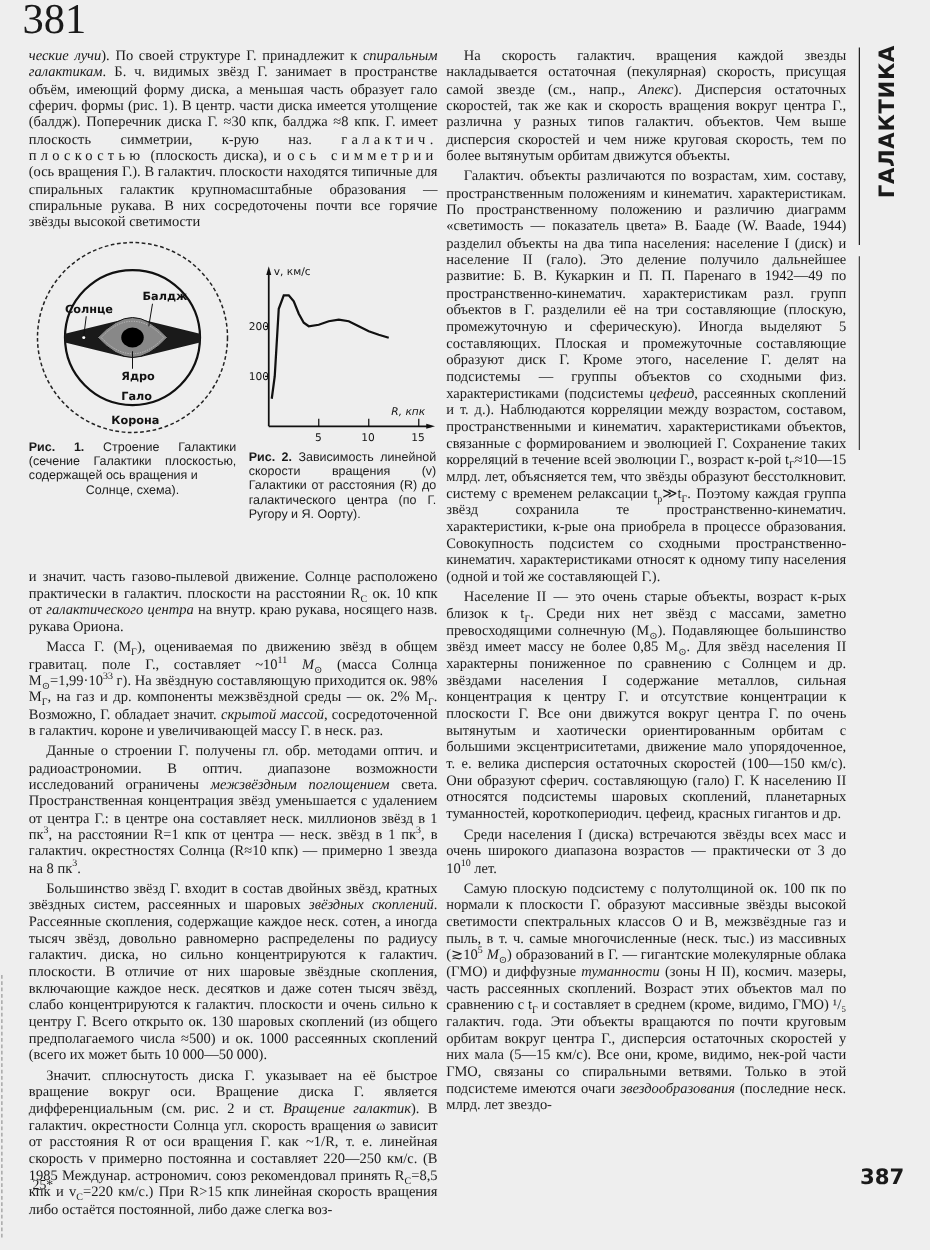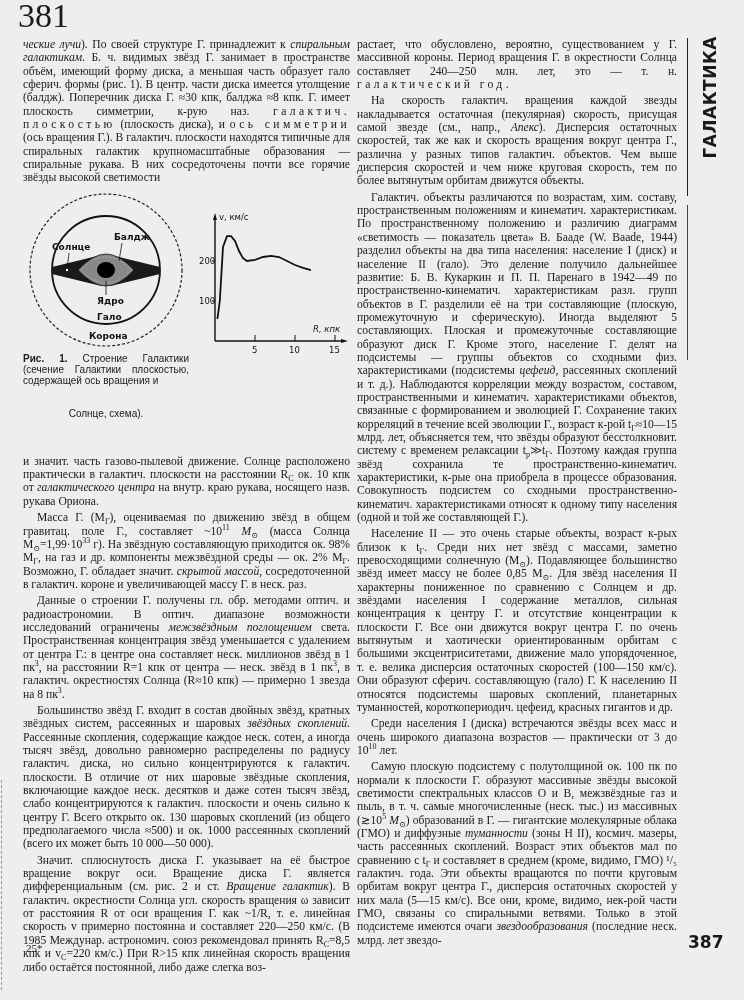--- a/index.html
+++ b/index.html
@@ -30,21 +30,21 @@
   .figures { position: relative; height: 256px; margin-top: 6px; margin-bottom: 8px; }
   .fig1 { position: absolute; left: 0; top: 0; width: 166px; }
   .fig2 { position: absolute; left: 176px; top: 20px; width: 150px; }
   .fig-svg { display: block; }
   .caption {
     font-size: 10px; line-height: 11.3px; text-align: justify;
     font-family: Liberation Sans, sans-serif;
   }
   .caption b { font-weight: bold; }
   .fig1 .caption { margin-top: 4px; }
-  .fig1 .caption .last { display:block; text-align:center;margin-top:21px; }
+  .fig1 .caption .last { display:block; text-align:center; }
   .fig2 .caption { margin-top: 4px; }
 
   .side-title {
     position: absolute; left: 700px; top: 36px;
     writing-mode: vertical-rl; transform: rotate(180deg);
     font-family: "DejaVu Sans", sans-serif; font-weight: bold;
     font-size: 17px; letter-spacing: 0.5px;
   }
   .divider {
     position: absolute; left: 687px; top: 38px; width: 1px; height: 158px;
@@ -106,36 +106,36 @@
         <line x1="136" y1="130" x2="136" y2="124" stroke="#111"></line>
         <text x="20" y="9" font-size="8.5" font-family="DejaVu Sans, sans-serif" fill="#111">v, км/с</text>
         <text x="114" y="121" font-size="8.5" font-family="DejaVu Sans, sans-serif" font-style="italic" fill="#111">R, кпк</text>
         <text x="0" y="93" font-size="8.5" font-family="DejaVu Sans, sans-serif" fill="#111">100</text>
         <text x="0" y="53" font-size="8.5" font-family="DejaVu Sans, sans-serif" fill="#111">200</text>
         <text x="53" y="142" font-size="8.5" font-family="DejaVu Sans, sans-serif" fill="#111">5</text>
         <text x="90" y="142" font-size="8.5" font-family="DejaVu Sans, sans-serif" fill="#111">10</text>
         <text x="130" y="142" font-size="8.5" font-family="DejaVu Sans, sans-serif" fill="#111">15</text>
         <path id="curve" d="M18.4,108.0 L20.8,90.0 L24.0,36.0 L28.0,25.2 L32.0,25.2 L36.0,30.0 L40.0,40.0 L44.0,47.2 L48.0,50.0 L56.0,48.8 L64.0,46.0 L72.0,44.8 L80.0,46.0 L88.0,50.0 L96.0,54.0 L104.0,56.8 L112.0,59.2" fill="none" stroke="#111" stroke-width="1.8"></path>
       </svg>
+      <div class="caption"><b>Рис. 2.</b><span> Зависимость линейной скорости вращения (v) Галактики от расстояния (R) до галактического центра (по Г. Ругору и Я. Оорту).</span></div>
     </div>
   </div>
 
   <p class="noind"><span>и значит. часть газово-пылевой движение. Солнце расположено практически в галактич. плоскости на расстоянии R</span><sub>С</sub><span> ок. 10 кпк от </span><span class="it">галактического центра</span><span> на внутр. краю рукава, носящего назв. рукава Ориона.</span></p>
 
   <p><span>Масса Г. (M</span><sub>Г</sub><span>), оцениваемая по движению звёзд в общем гравитац. поле Г., составляет ~10</span><sup>11</sup><span class="it"> M</span><sub>⊙</sub><span> (масса Солнца M</span><sub>⊙</sub><span>=1,99·10</span><sup>33</sup><span> г). На звёздную составляющую приходится ок. 98% M</span><sub>Г</sub><span>, на газ и др. компоненты межзвёздной среды — ок. 2% M</span><sub>Г</sub><span>. Возможно, Г. обладает значит. </span><span class="it">скрытой массой</span><span>, сосредоточенной в галактич. короне и увеличивающей массу Г. в неск. раз.</span></p>
 
   <p><span>Данные о строении Г. получены гл. обр. методами оптич. и радиоастрономии. В оптич. диапазоне возможности исследований ограничены </span><span class="it">межзвёздным поглощением</span><span> света. Пространственная концентрация звёзд уменьшается с удалением от центра Г.: в центре она составляет неск. миллионов звёзд в 1 пк</span><sup>3</sup><span>, на расстоянии R=1 кпк от центра — неск. звёзд в 1 пк</span><sup>3</sup><span>, в галактич. окрестностях Солнца (R≈10 кпк) — примерно 1 звезда на 8 пк</span><sup>3</sup><span>.</span></p>
 
   <p><span>Большинство звёзд Г. входит в состав двойных звёзд, кратных звёздных систем, рассеянных и шаровых </span><span class="it">звёздных скоплений</span><span>. Рассеянные скопления, содержащие каждое неск. сотен, а иногда тысяч звёзд, довольно равномерно распределены по радиусу галактич. диска, но сильно концентрируются к галактич. плоскости. В отличие от них шаровые звёздные скопления, включающие каждое неск. десятков и даже сотен тысяч звёзд, слабо концентрируются к галактич. плоскости и очень сильно к центру Г. Всего открыто ок. 130 шаровых скоплений (из общего предполагаемого числа ≈500) и ок. 1000 рассеянных скоплений (всего их может быть 10 000—50 000).</span></p>
 
   <p><span>Значит. сплюснутость диска Г. указывает на её быстрое вращение вокруг оси. Вращение диска Г. является дифференциальным (см. рис. 2 и ст. </span><span class="it">Вращение галактик</span><span>). В галактич. окрестности Солнца угл. скорость вращения ω зависит от расстояния R от оси вращения Г. как ~1/R, т. е. линейная скорость v примерно постоянна и составляет 220—250 км/с. (В 1985 Междунар. астрономич. союз рекомендовал принять R</span><sub>С</sub><span>=8,5 кпк и v</span><sub>С</sub><span>=220 км/с.) При R&gt;15 кпк линейная скорость вращения либо остаётся постоянной, либо даже слегка воз-</span></p>
 </div>
 
 <div class="col col-right">
-  <p class="noind"><span>растает, что обусловлено, вероятно, существованием у Г. массивной короны. Период вращения Г. в окрестности Солнца составляет 240—250 млн. лет, это — т. н. </span><span class="sp">галактический год</span><span>.</span></p>
 
   <p><span>На скорость галактич. вращения каждой звезды накладывается остаточная (пекулярная) скорость, присущая самой звезде (см., напр., </span><span class="it">Апекс</span><span>). Дисперсия остаточных скоростей, так же как и скорость вращения вокруг центра Г., различна у разных типов галактич. объектов. Чем выше дисперсия скоростей и чем ниже круговая скорость, тем по более вытянутым орбитам движутся объекты.</span></p>
 
   <p><span>Галактич. объекты различаются по возрастам, хим. составу, пространственным положениям и кинематич. характеристикам. По пространственному положению и различию диаграмм «светимость — показатель цвета» В. Бааде (W. Baade, 1944) разделил объекты на два типа населения: население I (диск) и население II (гало). Это деление получило дальнейшее развитие: Б. В. Кукаркин и П. П. Паренаго в 1942—49 по пространственно-кинематич. характеристикам разл. групп объектов в Г. разделили её на три составляющие (плоскую, промежуточную и сферическую). Иногда выделяют 5 составляющих. Плоская и промежуточные составляющие образуют диск Г. Кроме этого, население Г. делят на подсистемы — группы объектов со сходными физ. характеристиками (подсистемы </span><span class="it">цефеид</span><span>, рассеянных скоплений и т. д.). Наблюдаются корреляции между возрастом, составом, пространственными и кинематич. характеристиками объектов, связанные с формированием и эволюцией Г. Сохранение таких корреляций в течение всей эволюции Г., возраст к-рой t</span><sub>Г</sub><span>≈10—15 млрд. лет, объясняется тем, что звёзды образуют бесстолкновит. систему с временем релаксации t</span><sub>р</sub><span>≫t</span><sub>Г</sub><span>. Поэтому каждая группа звёзд сохранила те пространственно-кинематич. характеристики, к-рые она приобрела в процессе образования. Совокупность подсистем со сходными пространственно-кинематич. характеристиками относят к одному типу населения (одной и той же составляющей Г.).</span></p>
 
   <p><span>Население II — это очень старые объекты, возраст к-рых близок к t</span><sub>Г</sub><span>. Среди них нет звёзд с массами, заметно превосходящими солнечную (M</span><sub>⊙</sub><span>). Подавляющее большинство звёзд имеет массу не более 0,85 M</span><sub>⊙</sub><span>. Для звёзд населения II характерны пониженное по сравнению с Солнцем и др. звёздами населения I содержание металлов, сильная концентрация к центру Г. и отсутствие концентрации к плоскости Г. Все они движутся вокруг центра Г. по очень вытянутым и хаотически ориентированным орбитам с большими эксцентриситетами, движение мало упорядоченное, т. е. велика дисперсия остаточных скоростей (100—150 км/с). Они образуют сферич. составляющую (гало) Г. К населению II относятся подсистемы шаровых скоплений, планетарных туманностей, короткопериодич. цефеид, красных гигантов и др.</span></p>
 
   <p><span>Среди населения I (диска) встречаются звёзды всех масс и очень широкого диапазона возрастов — практически от 3 до 10</span><sup>10</sup><span> лет.</span></p>
 
   <p><span>Самую плоскую подсистему с полутолщиной ок. 100 пк по нормали к плоскости Г. образуют массивные звёзды высокой светимости спектральных классов O и B, межзвёздные газ и пыль, в т. ч. самые многочисленные (неск. тыс.) из массивных (≳10</span><sup>5</sup><span class="it"> M</span><sub>⊙</sub><span>) образований в Г. — гигантские молекулярные облака (ГМО) и диффузные </span><span class="it">туманности</span><span> (зоны H II), космич. мазеры, часть рассеянных скоплений. Возраст этих объектов мал по сравнению с t</span><sub>Г</sub><span> и составляет в среднем (кроме, видимо, ГМО) </span><span>¹/₅</span><span> галактич. года. Эти объекты вращаются по почти круговым орбитам вокруг центра Г., дисперсия остаточных скоростей у них мала (5—15 км/с). Все они, кроме, видимо, нек-рой части ГМО, связаны со спиральными ветвями. Только в этой подсистеме имеются очаги </span><span class="it">звездообразования</span><span> (последние неск. млрд. лет звездо-</span></p>

